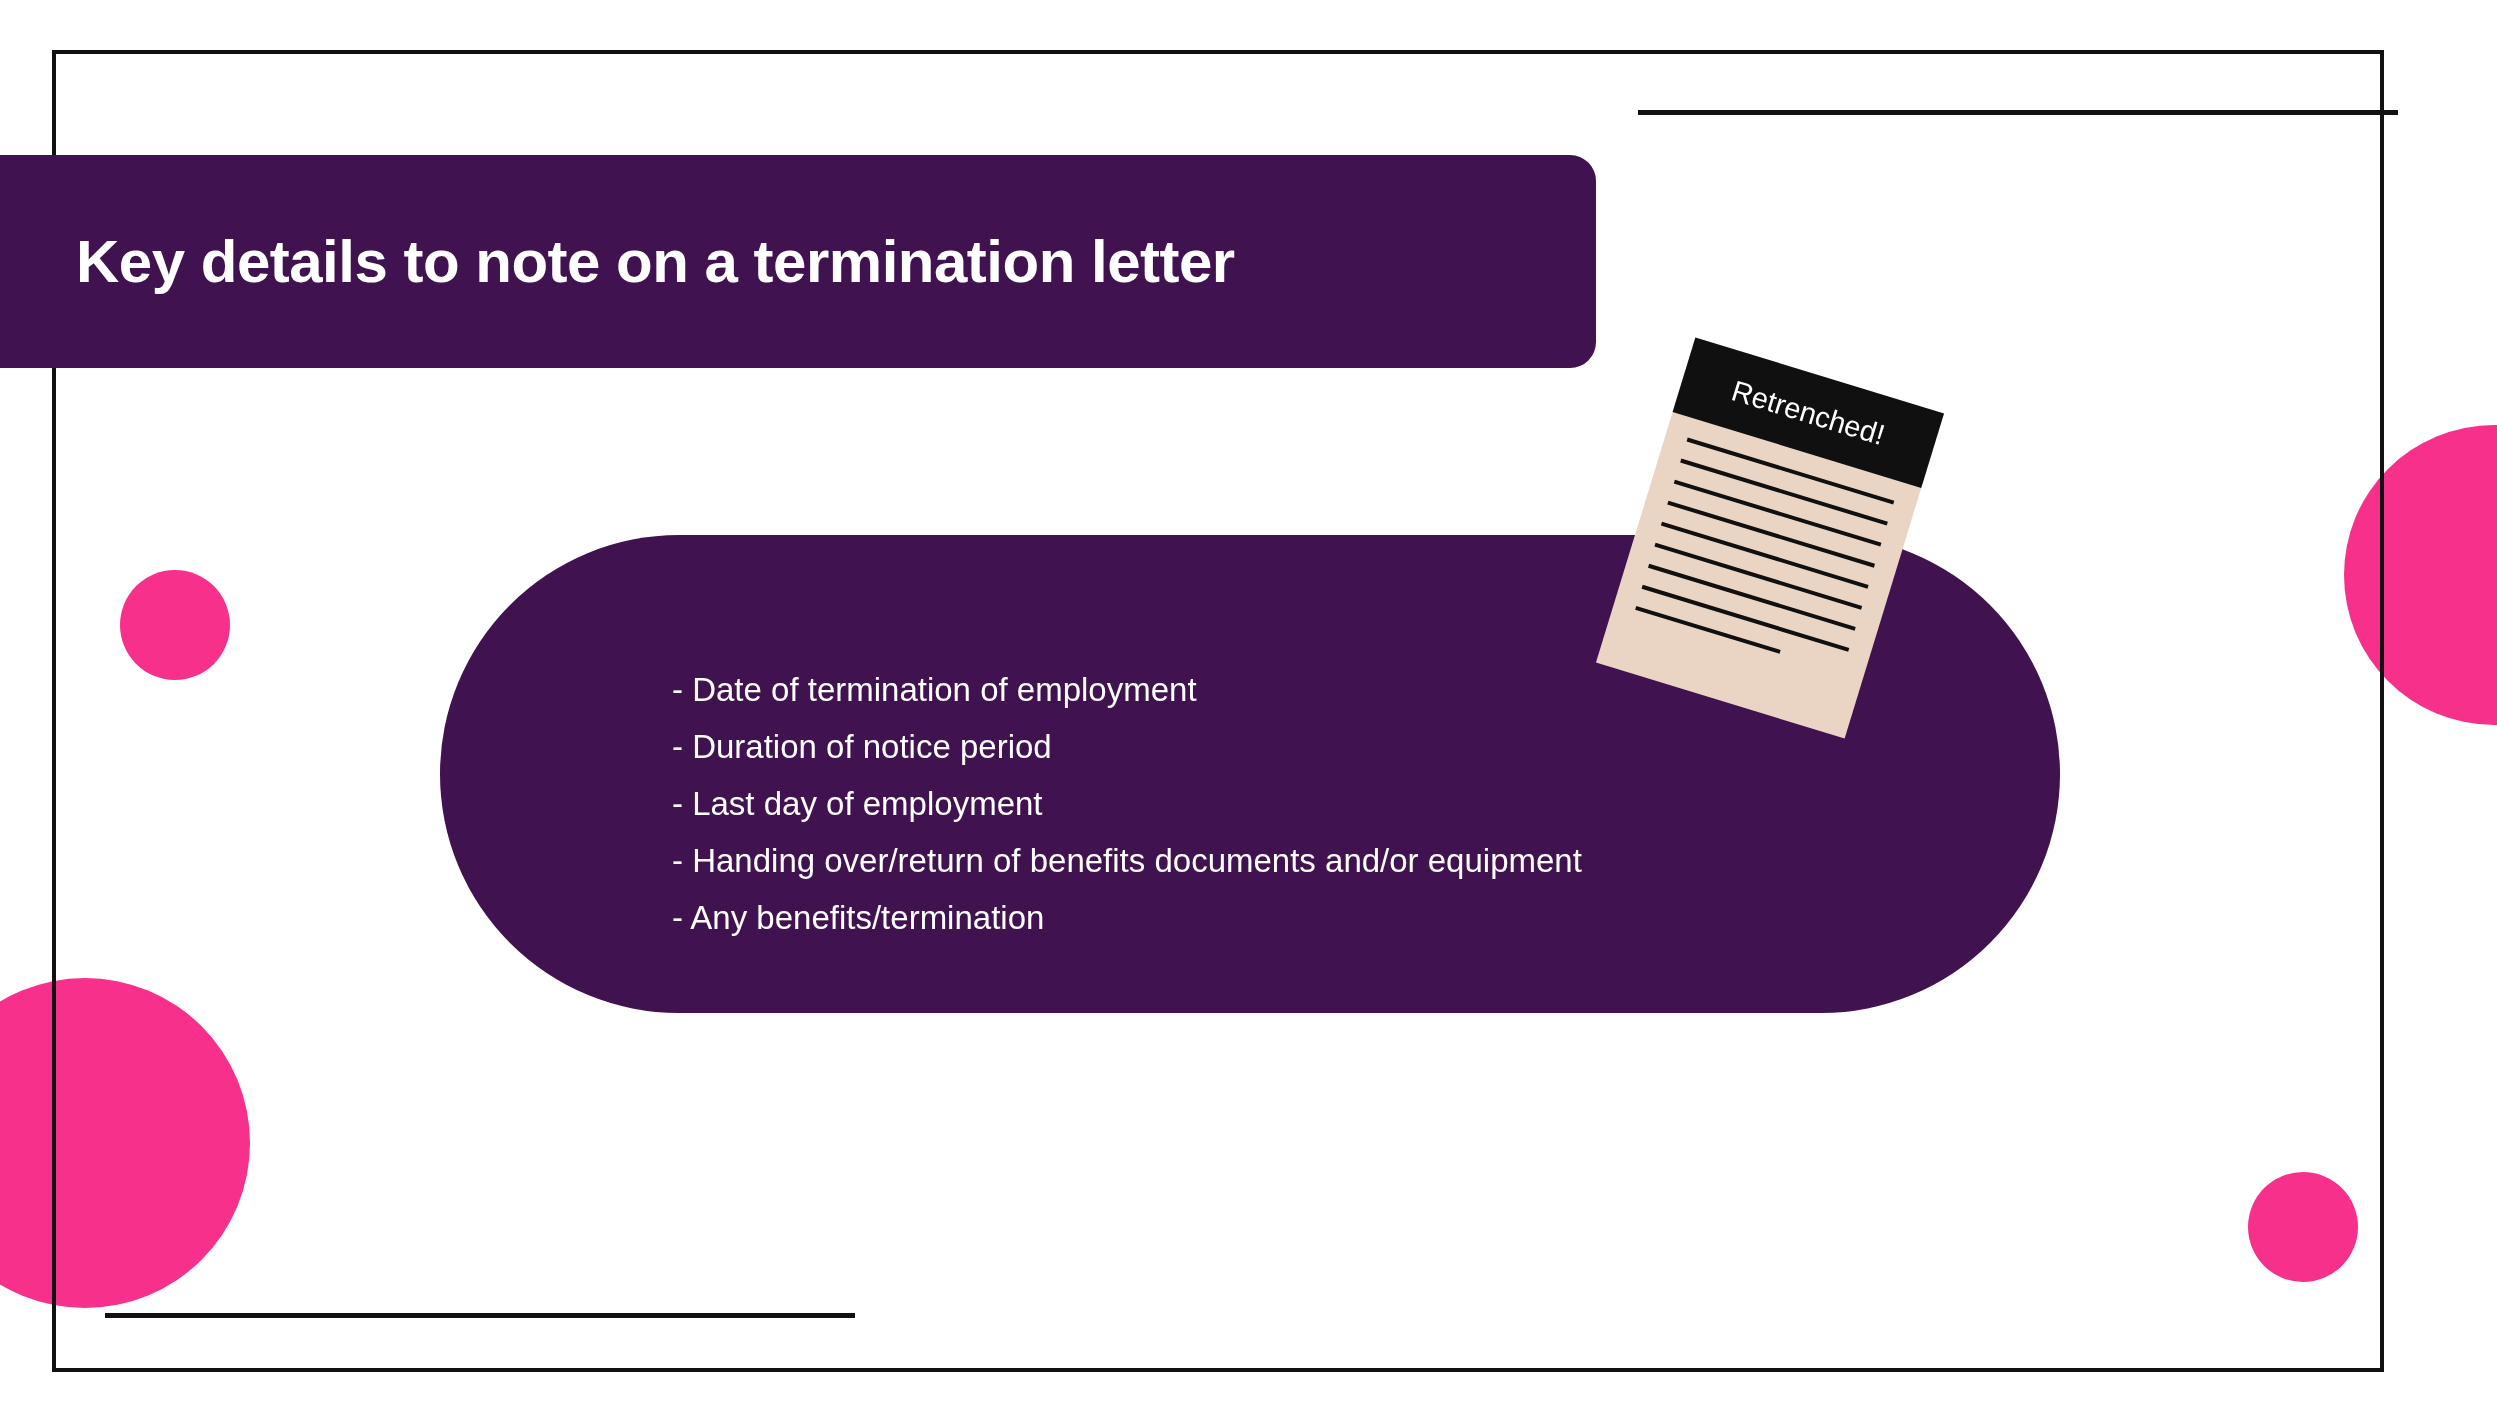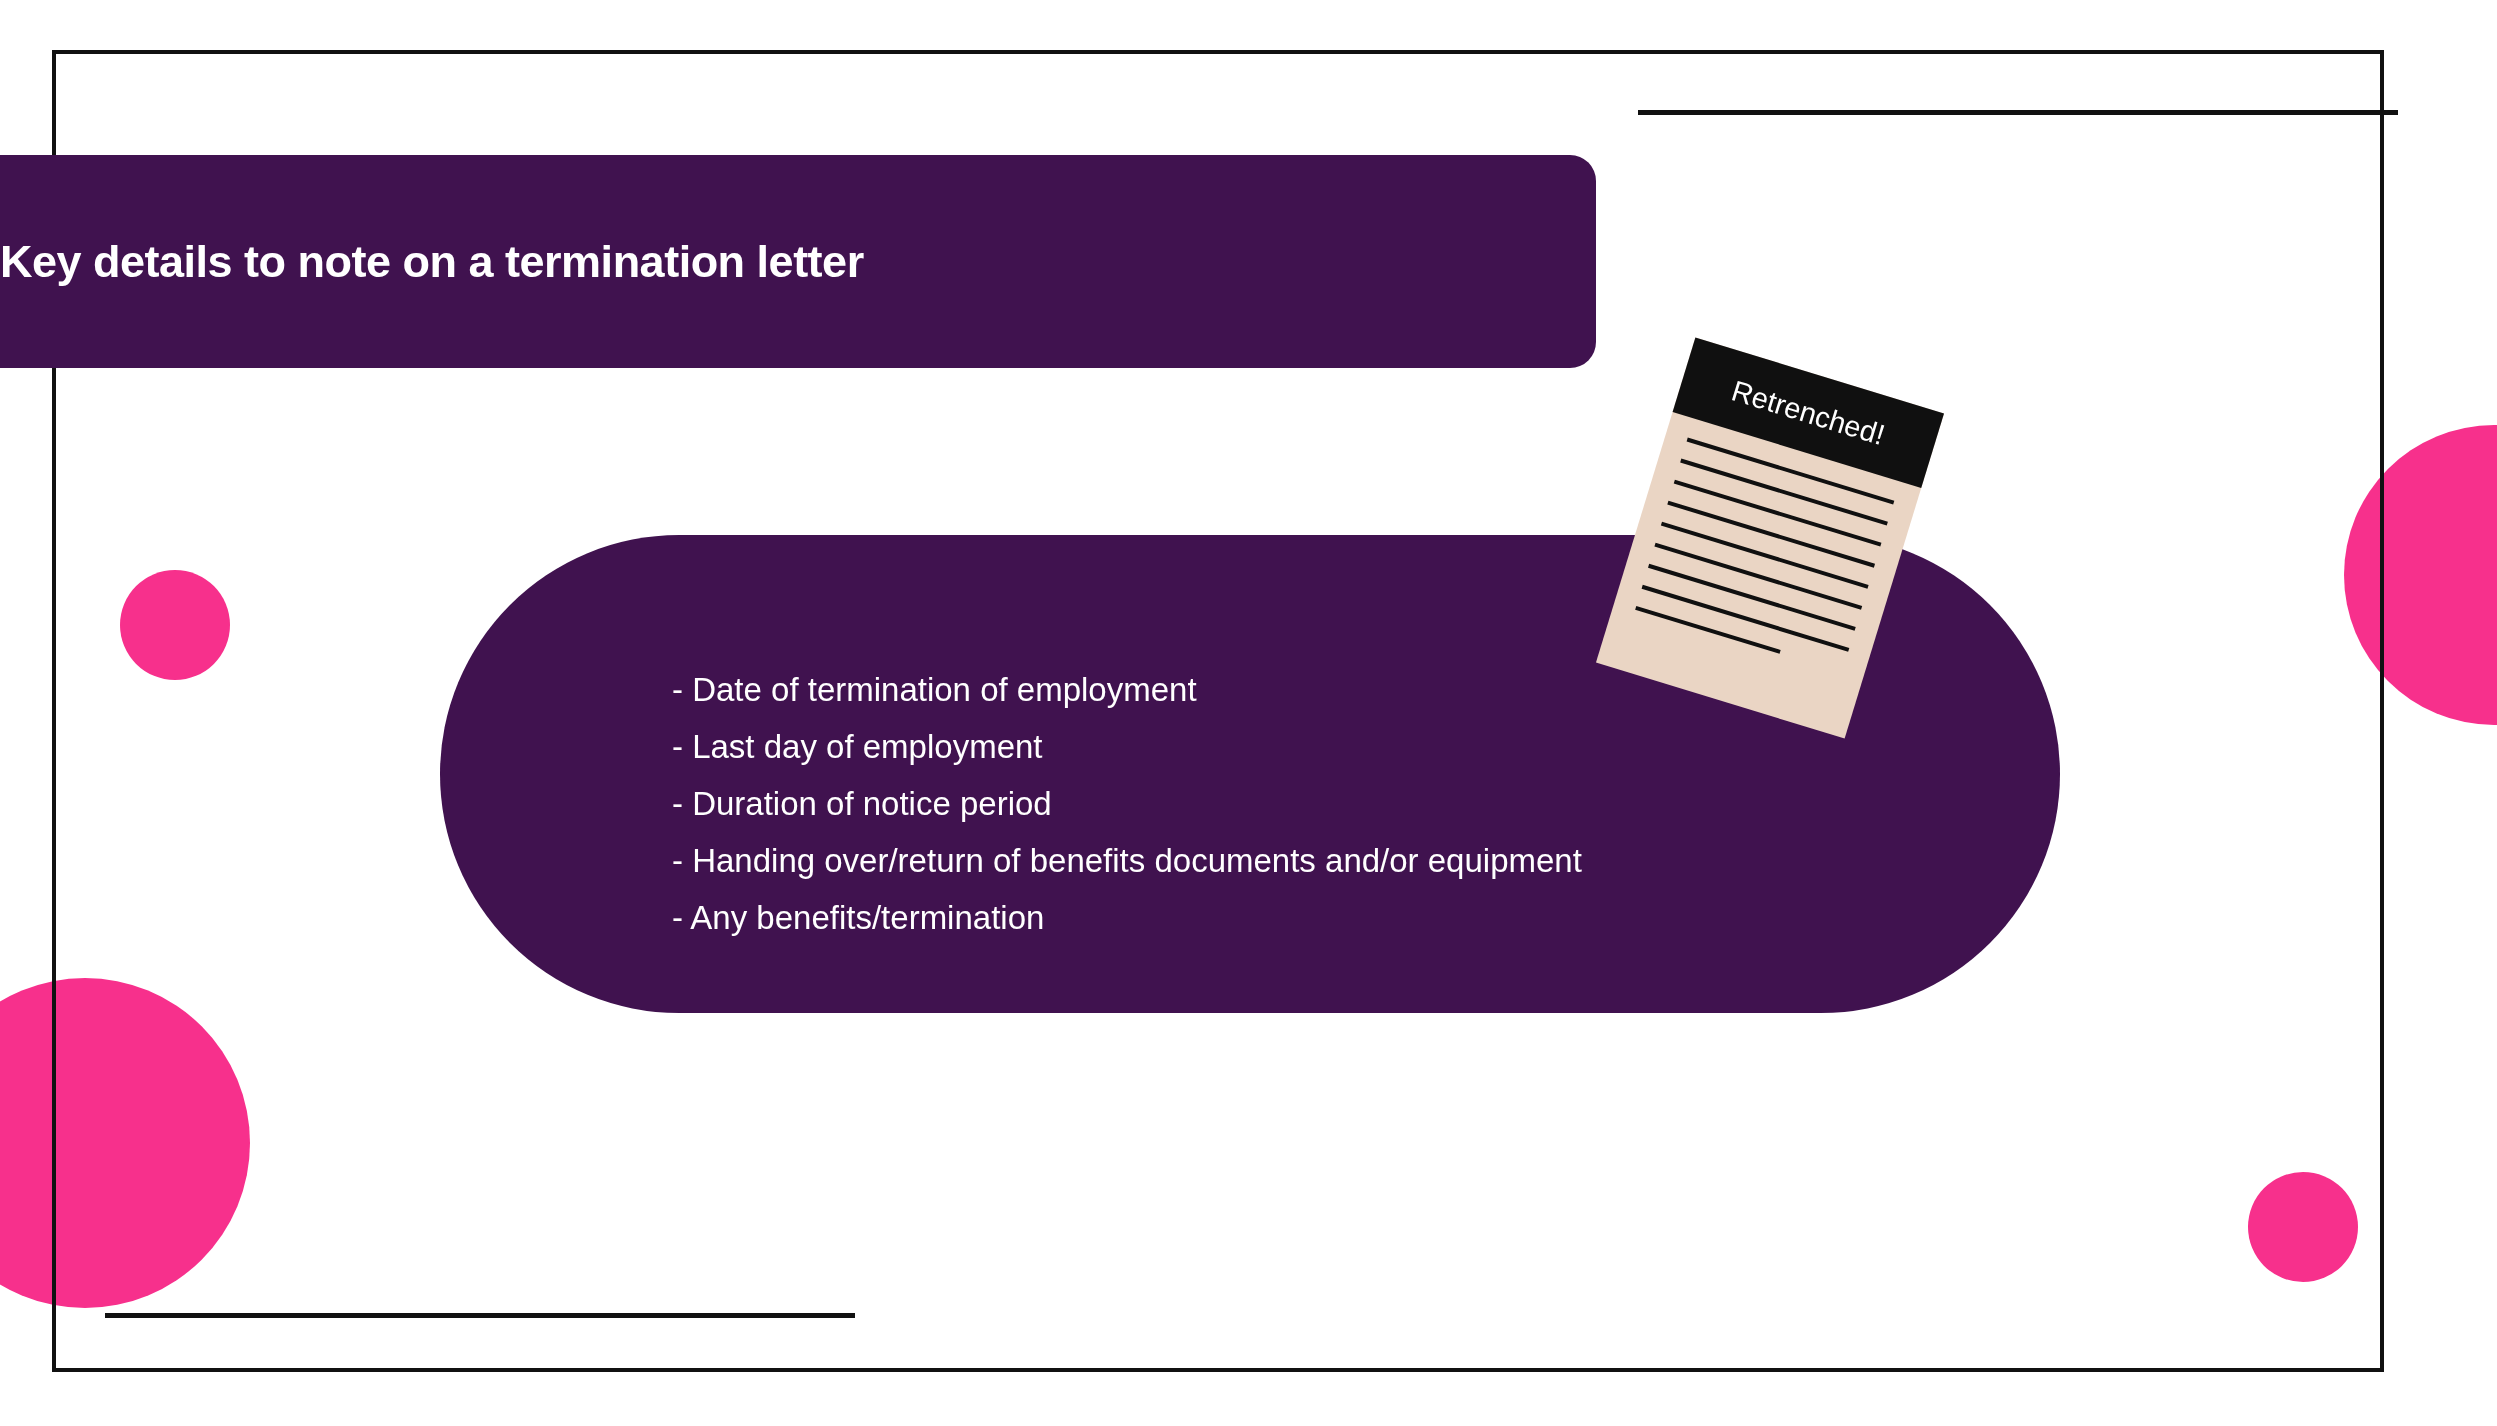--- a/index.html
+++ b/index.html
@@ -115,23 +115,24 @@
     height: 213px;
     background: #40124F;
     border-top-right-radius: 26px;
     border-bottom-right-radius: 26px;
     z-index: 6;
     display: flex;
     align-items: center;
   }
   .title-text {
     color: #ffffff;
-    font-size: 45px;
+    font-size: 60px;
     font-weight: bold;
     letter-spacing: -0.5px;
+    padding-left: 76px;
     white-space: nowrap;
   }
 
   
   .content-pill {
     position: absolute;
     left: 440px;
     top: 535px;
     width: 1620px;
     height: 478px;
@@ -219,22 +220,22 @@
   <div class="title-band-wrap">
     <div class="title-band">
       <div class="title-text">Key details to note on a termination letter</div>
     </div>
   </div>
 
   <div class="content-pill"></div>
 
   <div class="bullets">
     <div>-  Date of termination of employment</div>
+    <div>-  Duration of notice period</div>
     <div>-  Last day of employment</div>
-    <div>-  Duration of notice period</div>
     <div>-  Handing over/return of benefits documents and/or equipment</div>
     <div>-  Any benefits/termination</div>
   </div>
 
   <div class="letter">
     <div class="letter-body"></div>
     <div class="letter-header">Retrenched!</div>
     <div class="letter-lines">
       <div class="ln"></div>
       <div class="ln"></div>

